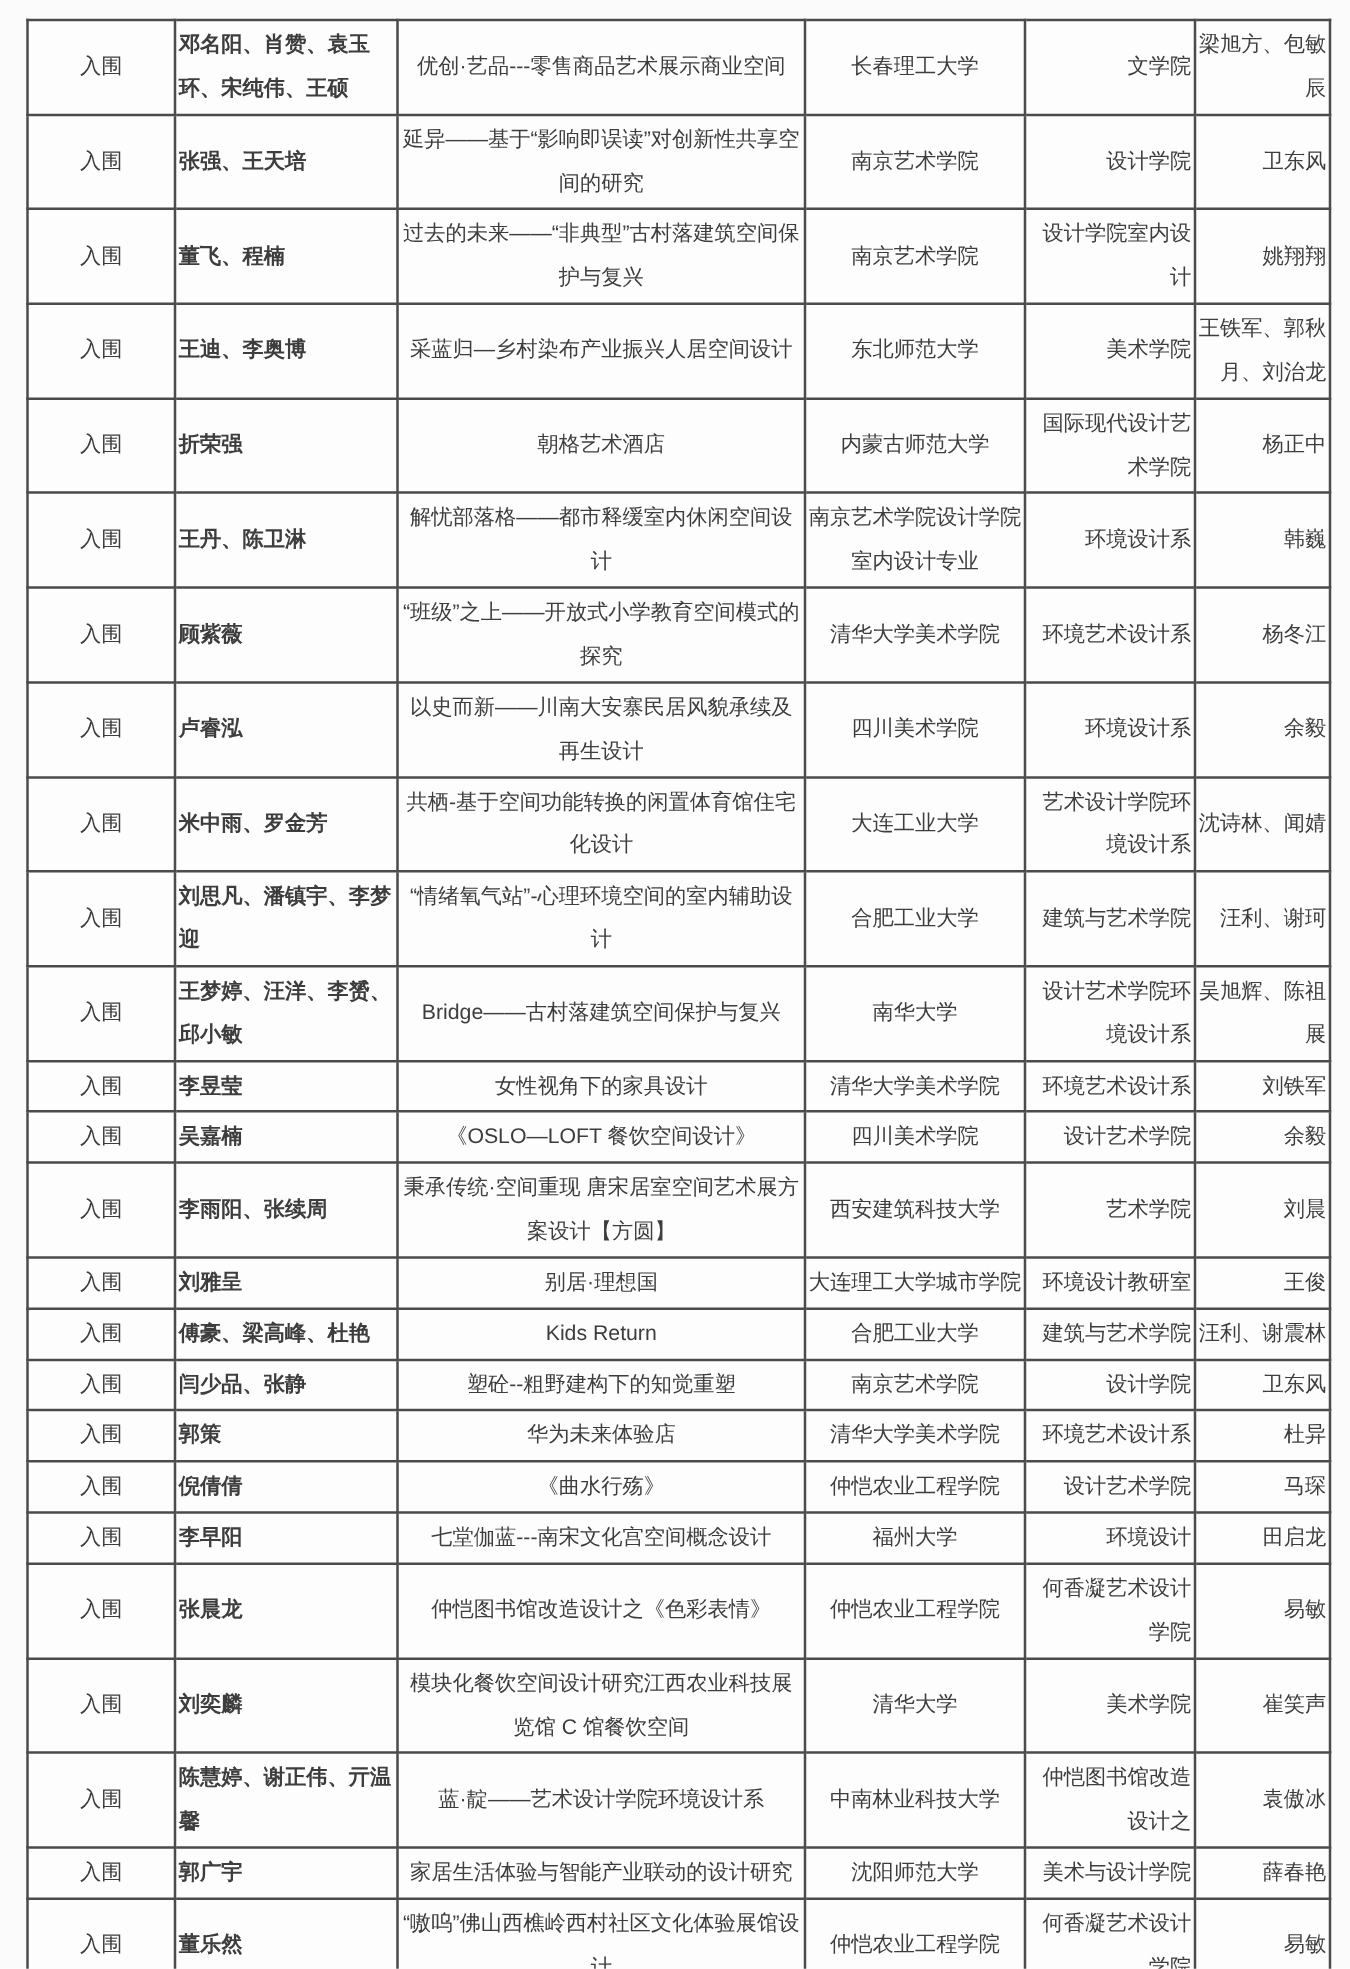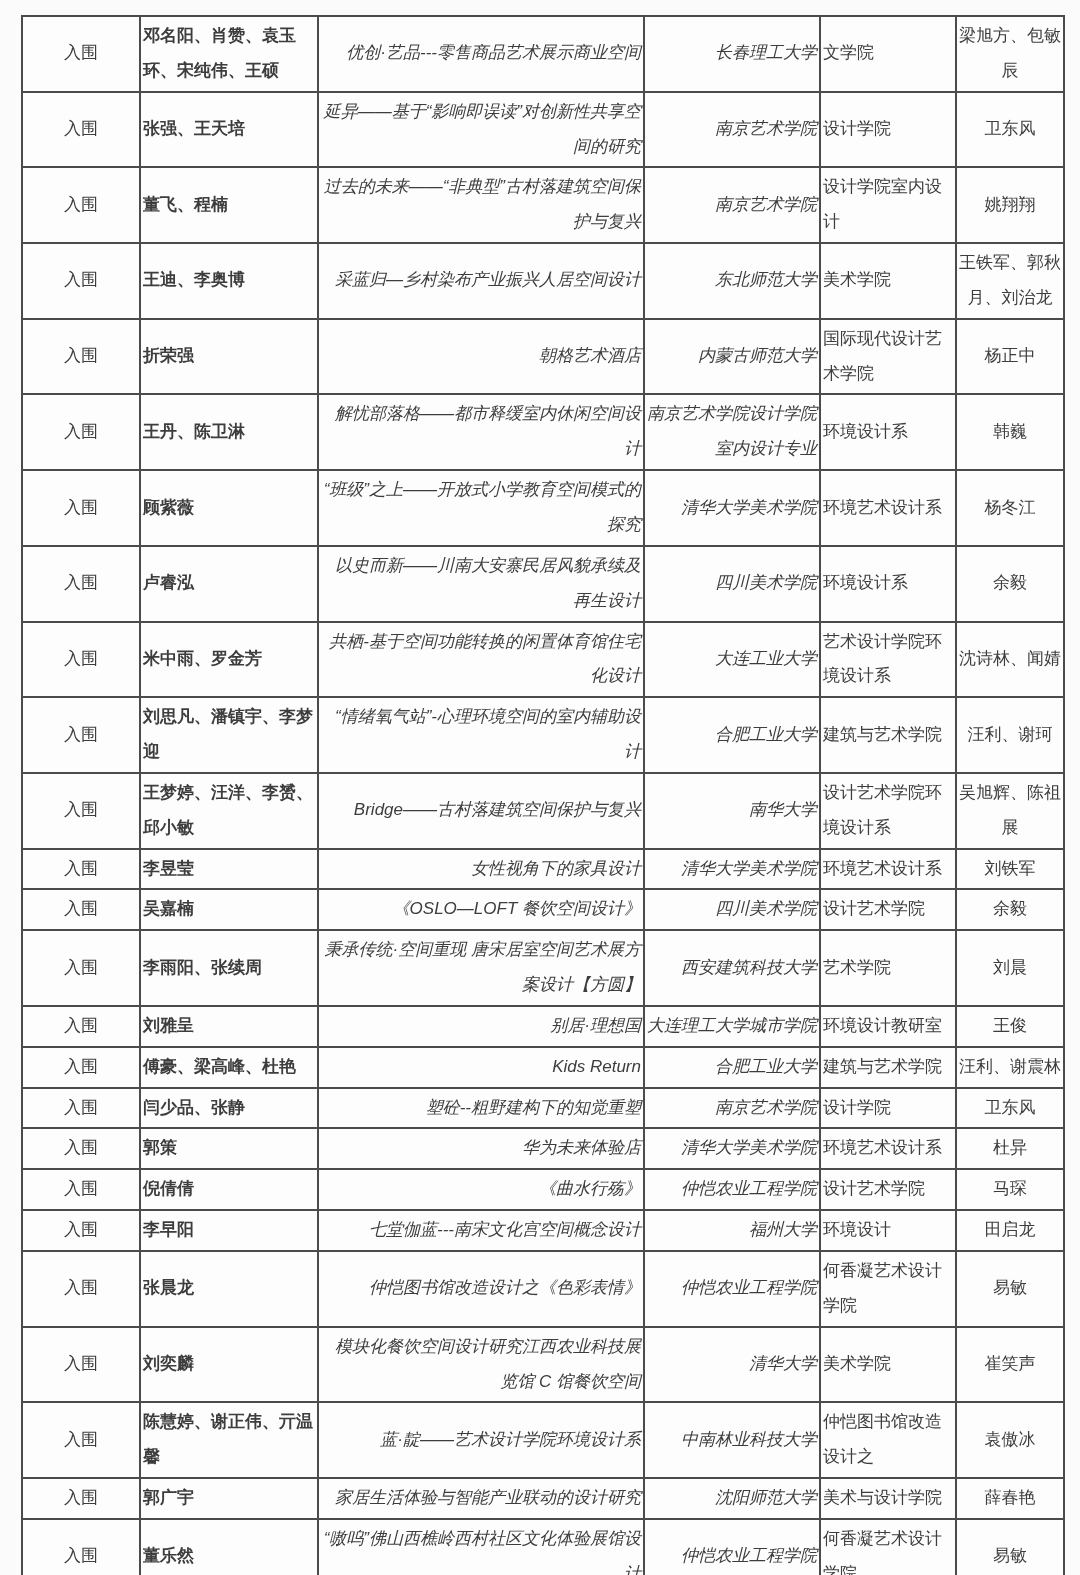--- a/index.html
+++ b/index.html
@@ -31,24 +31,24 @@
     font-size: 17px;
     line-height: 2.05;
     padding: 2px 2px;
     vertical-align: middle;
     word-break: break-all;
     overflow-wrap: anywhere;
     color: #3d3d3d;
   }
   td.c-status  { text-align: center; margin-top: 20px; }
   td.c-authors { text-align: left; font-weight: bold; }
-  td.c-title   { text-align: right; font-style: italic; }
-  td.c-univ    { text-align: right; font-style: italic; }
-  td.c-dept    { text-align: left; }
-  td.c-advisor { text-align: center; font-family: Liberation Serif, serif; }
+  td.c-title   { text-align: center; }
+  td.c-univ    { text-align: center; }
+  td.c-dept    { text-align: right; }
+  td.c-advisor { text-align: right; font-family: Liberation Serif, serif; }
   col.w-status  { width: 118px; }
   col.w-authors { width: 178px; }
   col.w-title   { width: 326px; }
   col.w-univ    { width: 176px; }
   col.w-dept    { width: 136px; }
   col.w-advisor { width: 108px; }
 </style>
 </head>
 <body>
 

